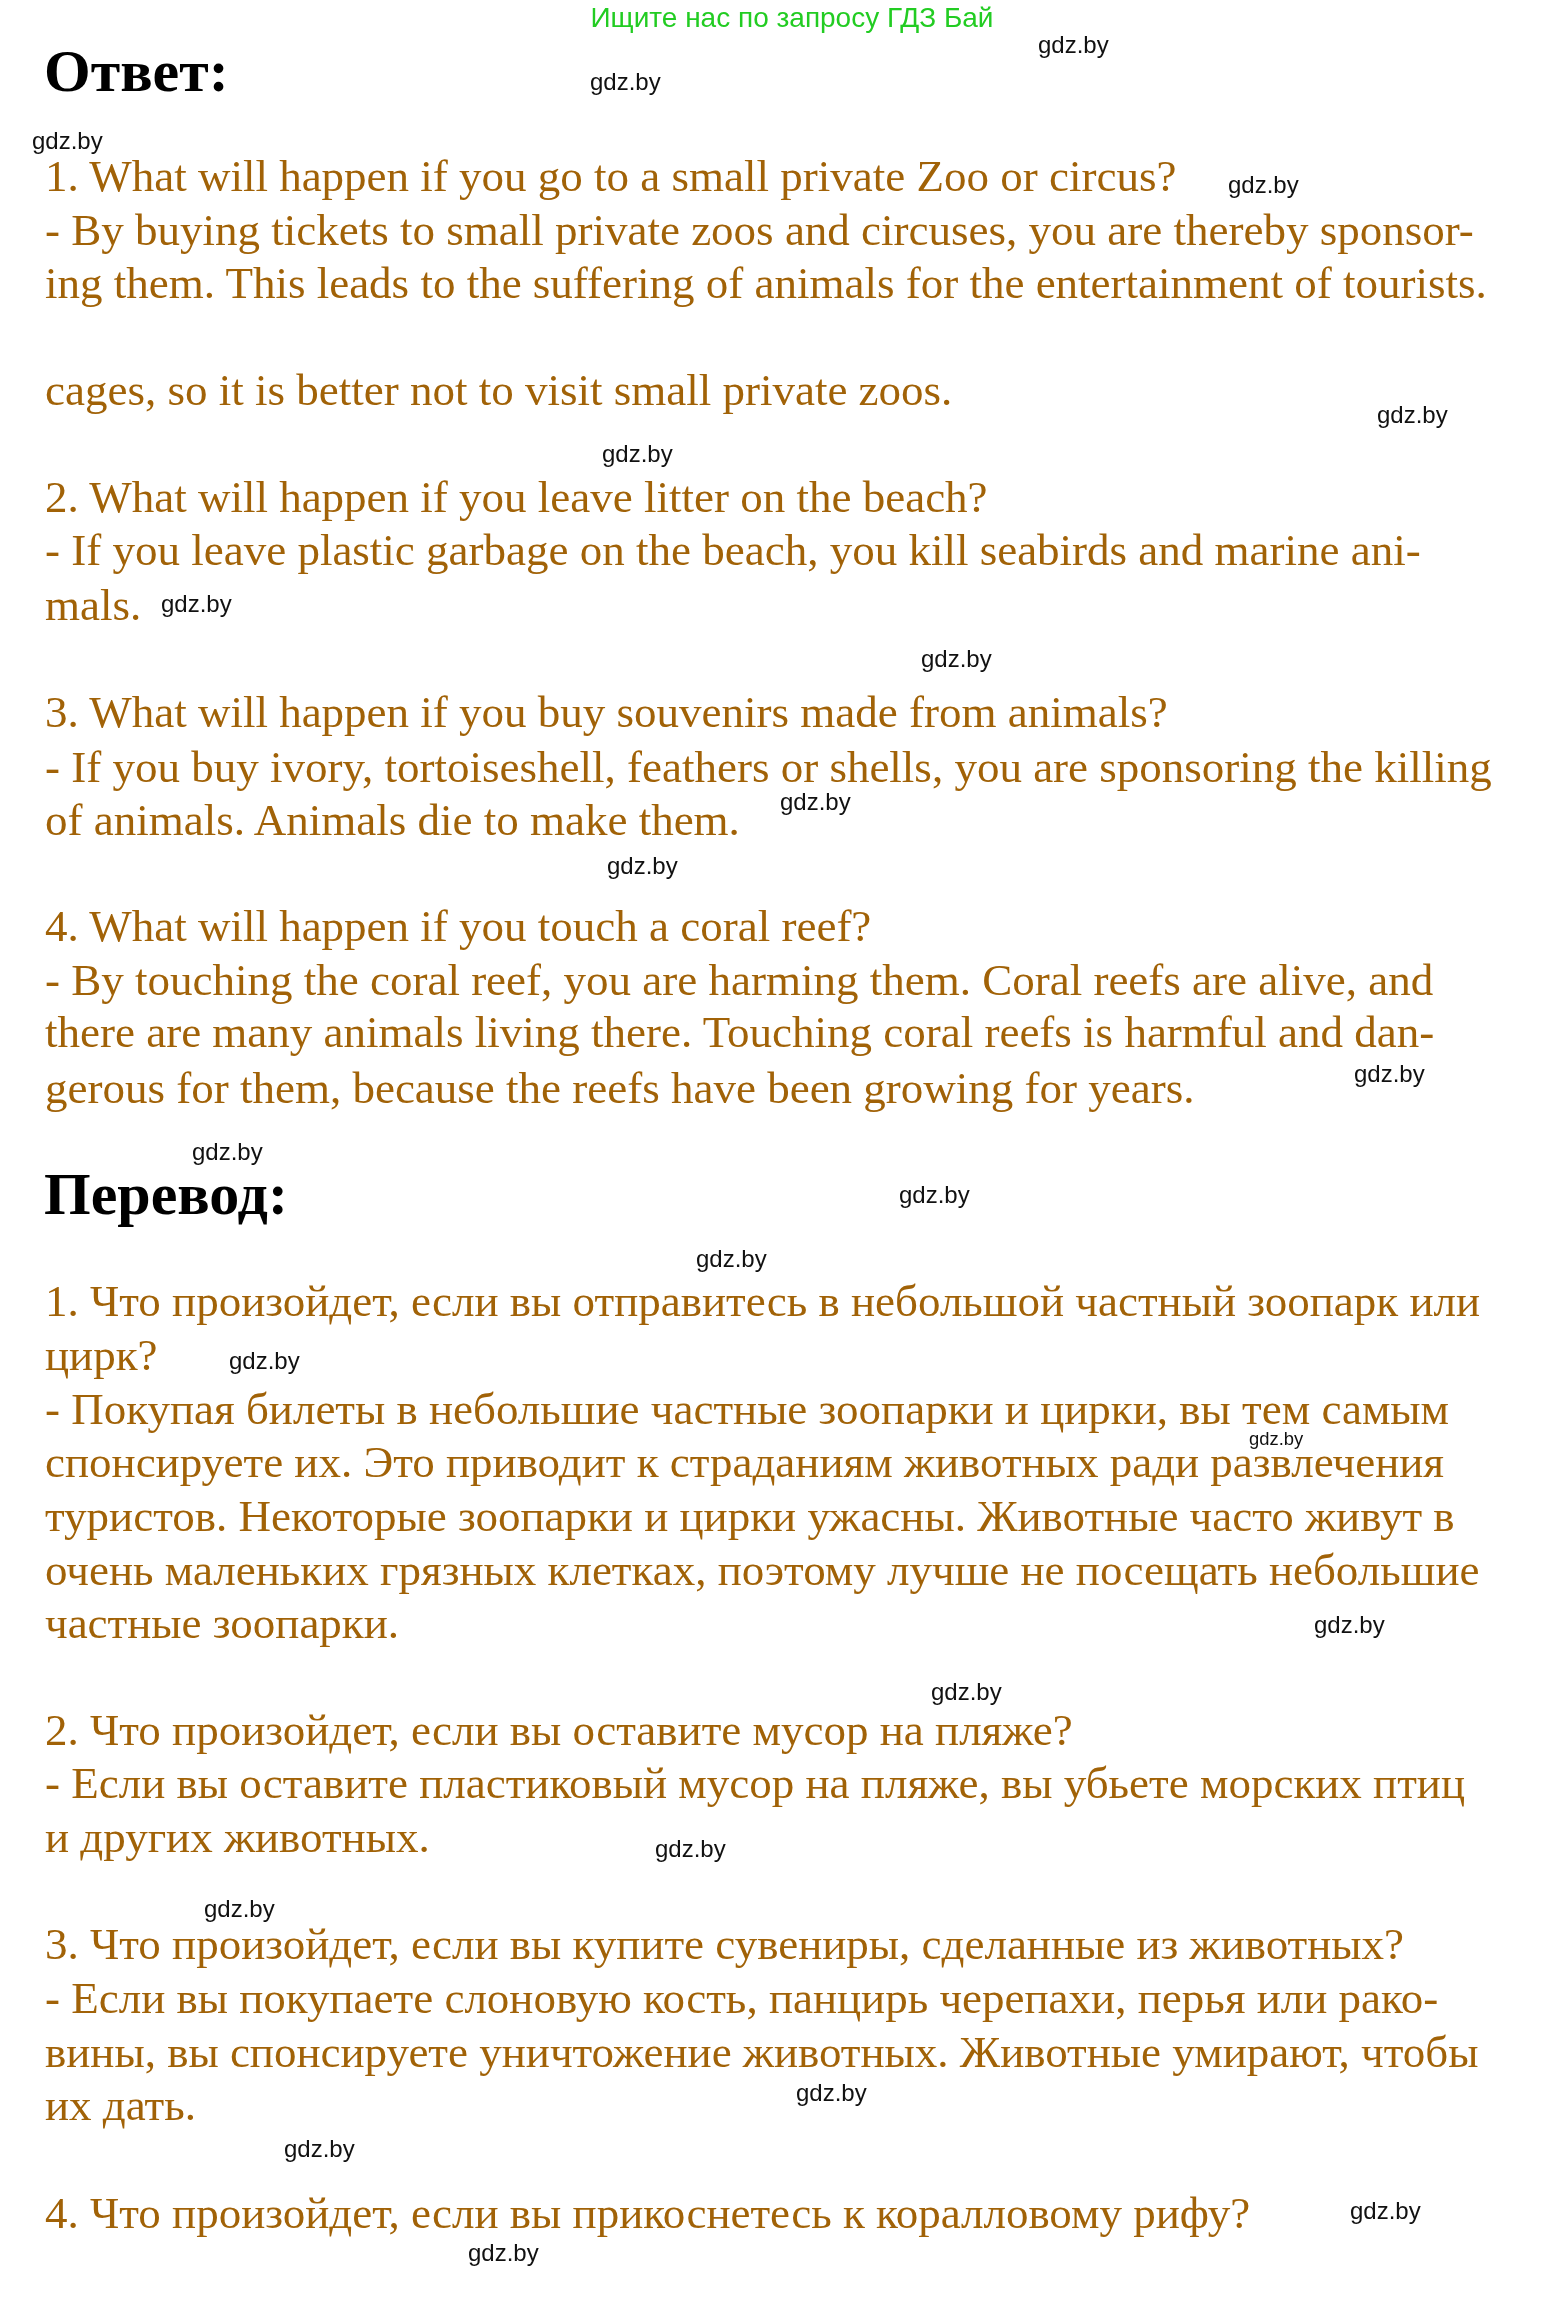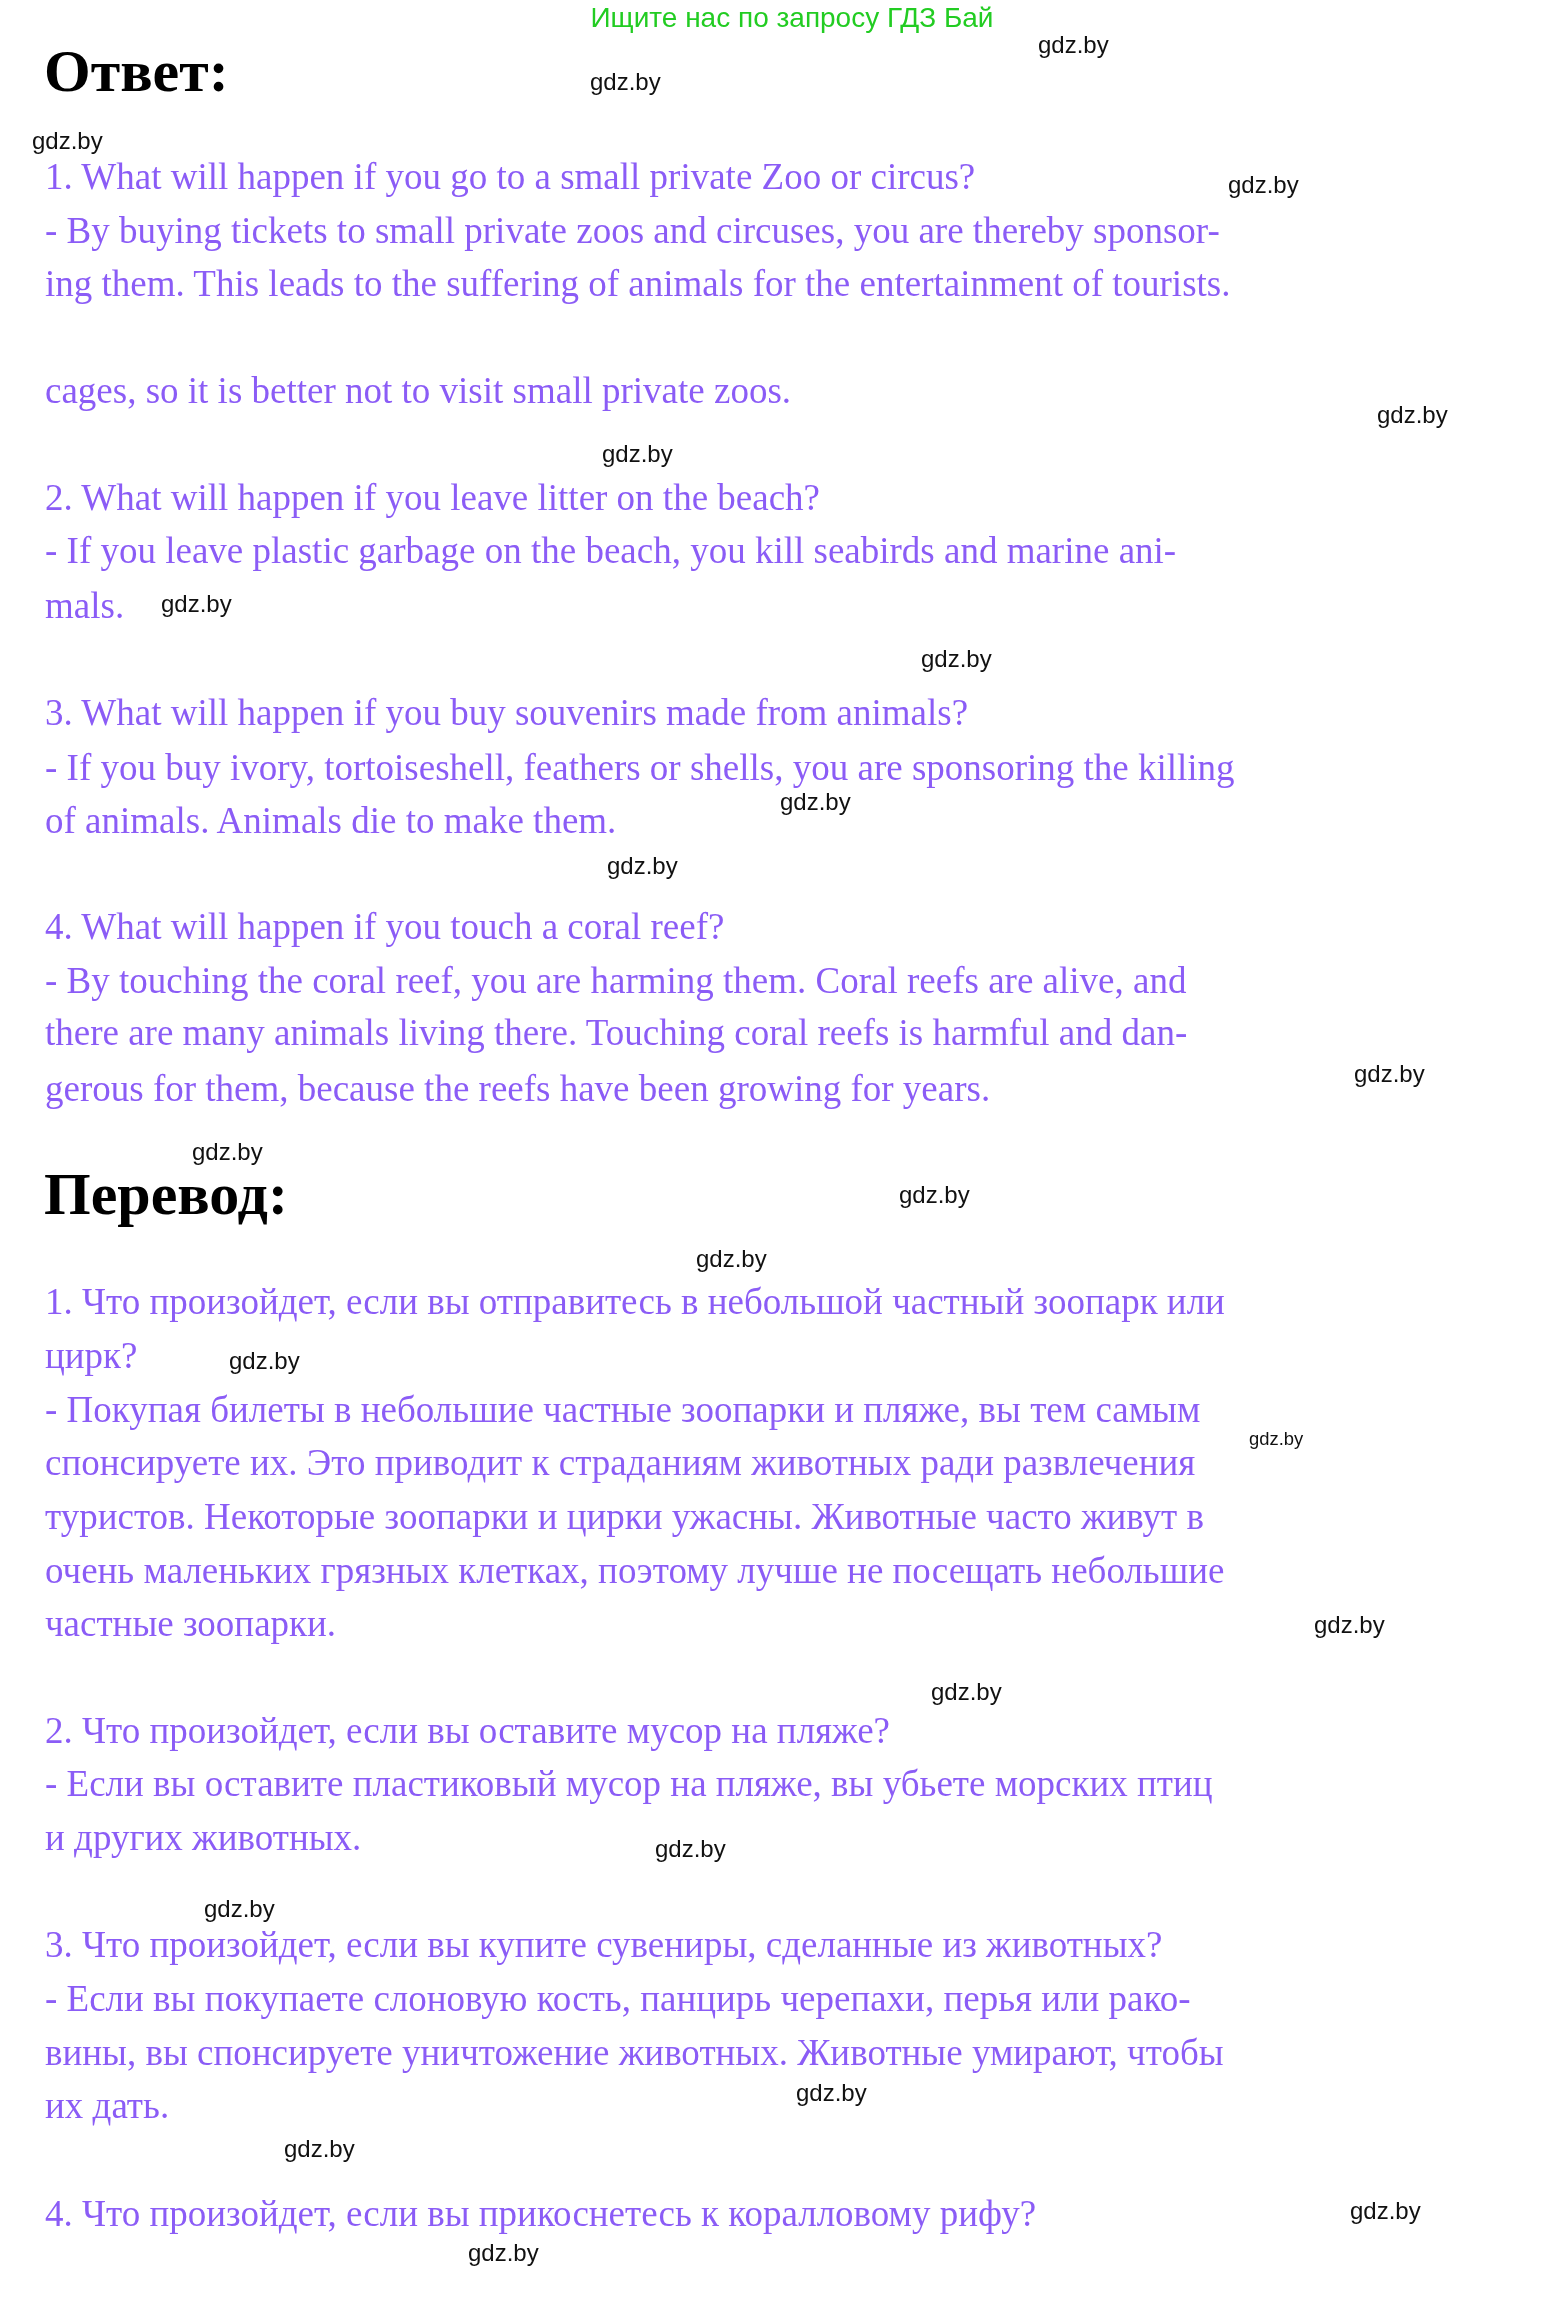--- a/index.html
+++ b/index.html
@@ -14,22 +14,22 @@
     font-family: "Liberation Sans", sans-serif; font-size: 26px; line-height: 32px;
     white-space: pre;
   }
   .heading {
     position: absolute; left: 36px;
     font-family: "Liberation Serif", serif; font-weight: bold; font-size: 60px; line-height: 53px;
     color: #000;
   }
   .line {
     position: absolute; left: 37px;
-    font-family: "Liberation Serif", serif; font-size: 37px; line-height: 53px;
-    color: #8b5cf6; white-space: nowrap;
+    font-family: "Liberation Serif", serif; font-size: 45px; line-height: 53px;
+    color: #a16207; white-space: nowrap;
   }
   .wm {
     position: absolute;
     font-family: "Liberation Sans", sans-serif; font-size: 24px; line-height: 25.5px;
     color: #111; white-space: nowrap;
   }
   .wm.small { font-size: 18.4px; line-height: 19px; }
 </style>
 </head>
 <body>
@@ -54,21 +54,21 @@
   <div class="line" style="top:741px;">- If you buy ivory, tortoiseshell, feathers or shells, you are sponsoring the killing</div>
   <div class="line" style="top:794px;">of animals. Animals die to make them.</div>
 
   <div class="line" style="top:900px;">4. What will happen if you touch a coral reef?</div>
   <div class="line" style="top:954px;">- By touching the coral reef, you are harming them. Coral reefs are alive, and</div>
   <div class="line" style="top:1006px;">there are many animals living there. Touching coral reefs is harmful and dan-</div>
   <div class="line" style="top:1062px;">gerous for them, because the reefs have been growing for years.</div>
 
   <div class="line" style="top:1275px;">1. Что произойдет, если вы отправитесь в небольшой частный зоопарк или</div>
   <div class="line" style="top:1329px;">цирк?</div>
-  <div class="line" style="top:1383px;">- Покупая билеты в небольшие частные зоопарки и пляже, вы тем самым</div>
+  <div class="line" style="top:1383px;">- Покупая билеты в небольшие частные зоопарки и цирки, вы тем самым</div>
   <div class="line" style="top:1436px;">спонсируете их. Это приводит к страданиям животных ради развлечения</div>
   <div class="line" style="top:1490px;">туристов. Некоторые зоопарки и цирки ужасны. Животные часто живут в</div>
   <div class="line" style="top:1544px;">очень маленьких грязных клетках, поэтому лучше не посещать небольшие</div>
   <div class="line" style="top:1597px;">частные зоопарки.</div>
 
   <div class="line" style="top:1704px;">2. Что произойдет, если вы оставите мусор на пляже?</div>
   <div class="line" style="top:1757px;">- Если вы оставите пластиковый мусор на пляже, вы убьете морских птиц</div>
   <div class="line" style="top:1811px;">и других животных.</div>
 
   <div class="line" style="top:1918px;">3. Что произойдет, если вы купите сувениры, сделанные из животных?</div>

